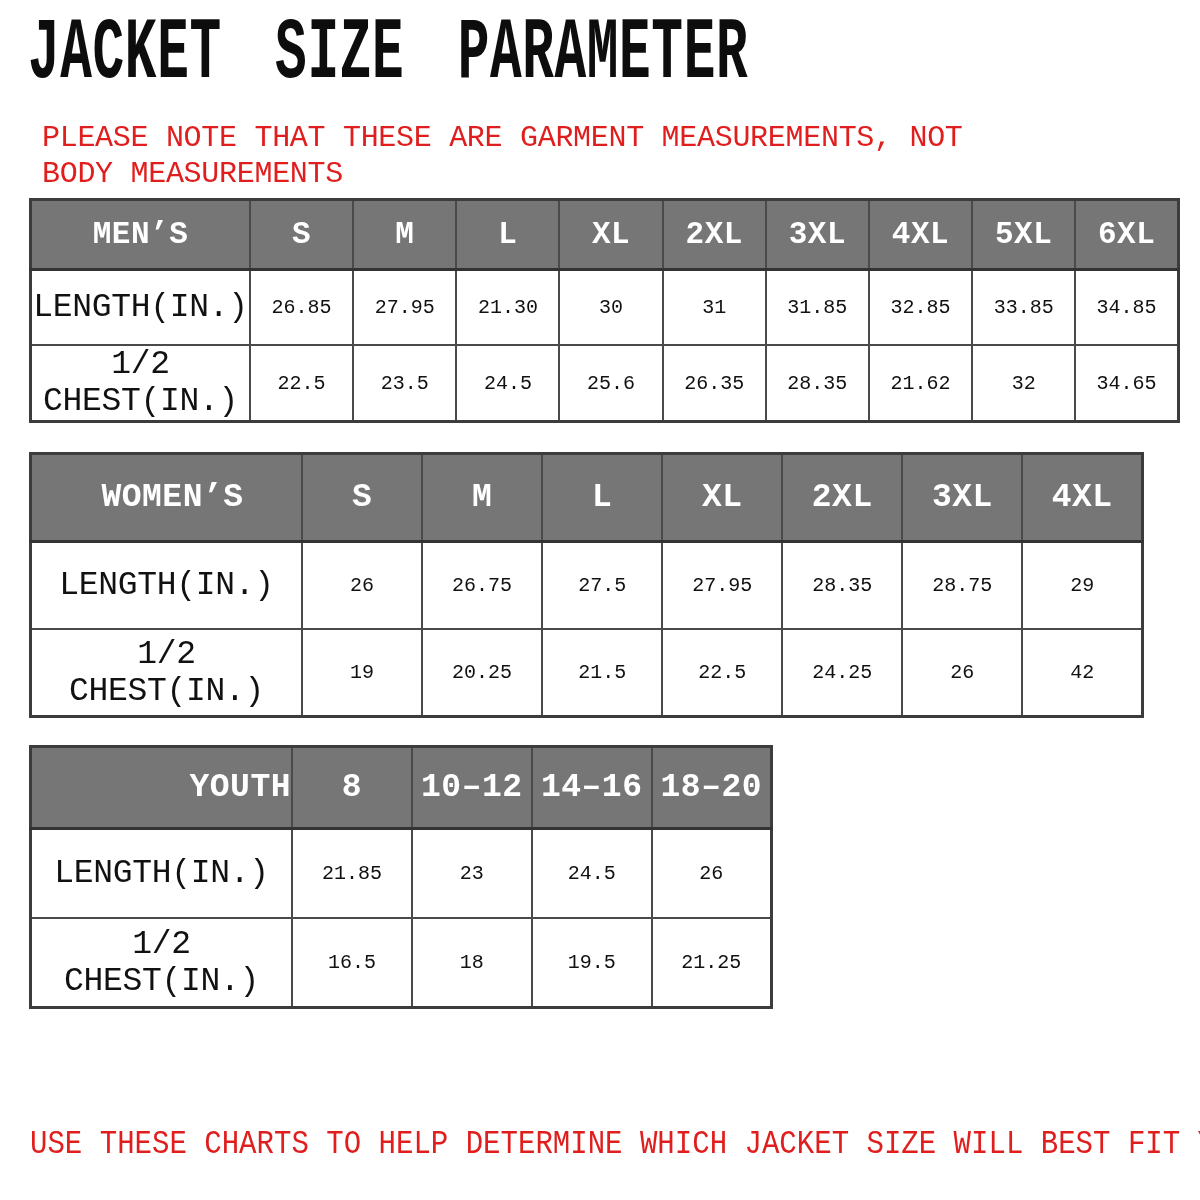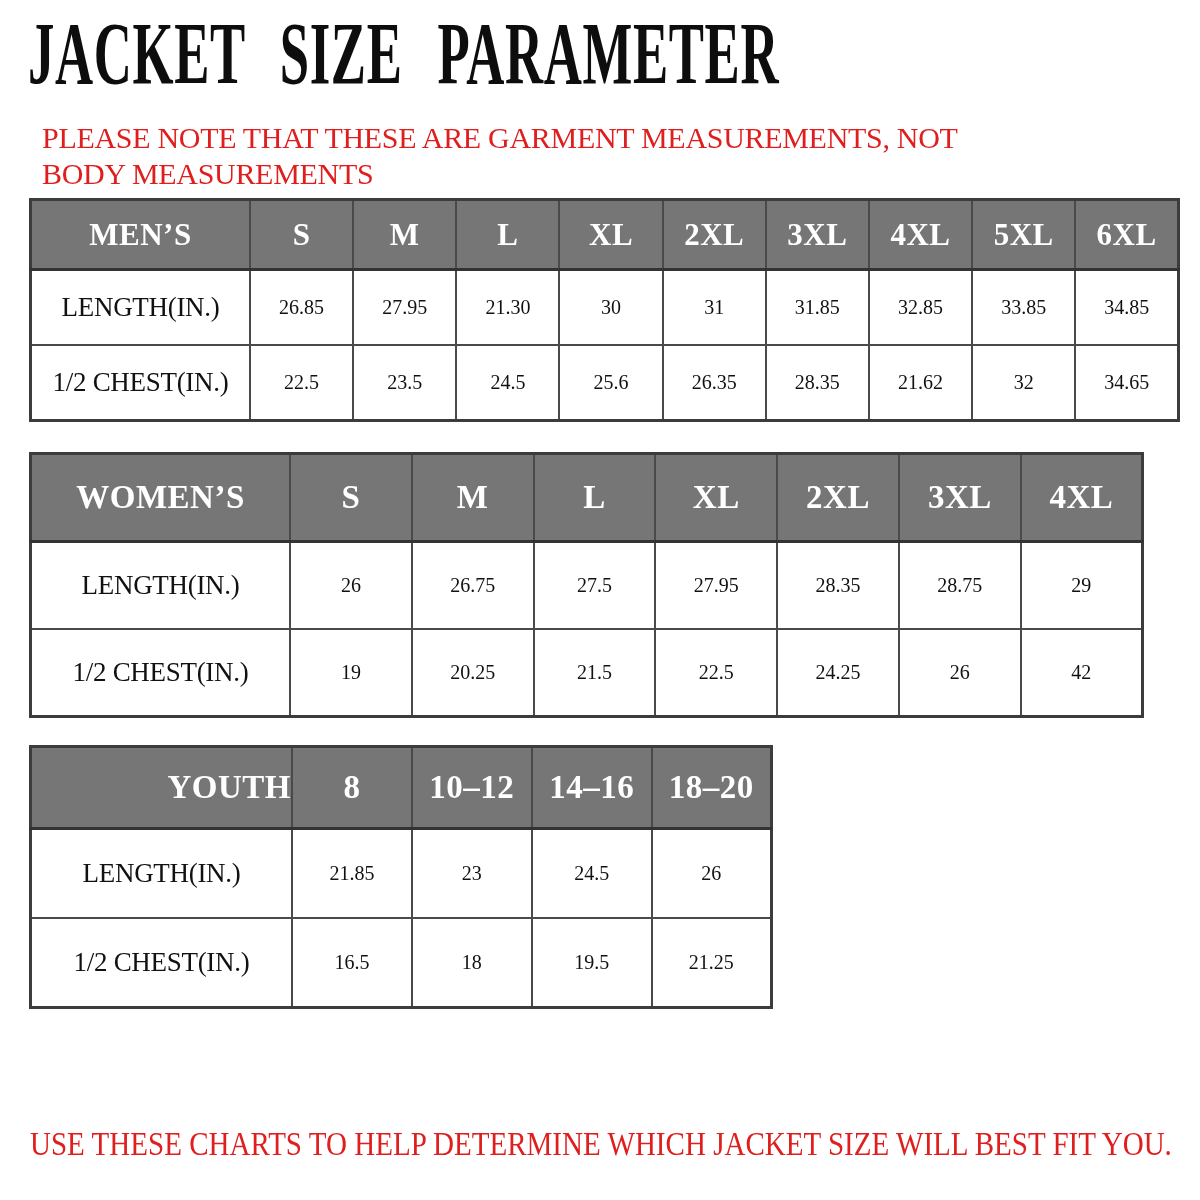--- a/index.html
+++ b/index.html
@@ -6,21 +6,21 @@
     --red:#e01e1e;
     --header-bg:#767676;
     --header-text:#ffffff;
     --border:#4a4a4a;
     --outer:#3c3c3c;
     --ink:#111111;
   }
   html,body{margin:0;padding:0;background:#ffffff;}
   .page{
     position:relative;width:1200px;height:1200px;background:#ffffff;
-    font-family:Liberation Serif, serif;overflow:hidden;
+    font-family:Liberation Mono, monospace;overflow:hidden;
   }
   .title{
     position:absolute;left:28px;top:10px;margin:0;
     font-size:88px;font-weight:bold;color:#0d0d0d;
     letter-spacing:1px;word-spacing:0.40em;white-space:nowrap;
     transform:scale(0.60,1.0);transform-origin:left top;line-height:1.0;
   }
   .note{
     position:absolute;left:30px;top:108px;margin:12px;width:960px;
     font-size:30px;line-height:1.2;color:var(--red);
@@ -33,27 +33,27 @@
   th,td{
     border:2px solid var(--border);text-align:center;vertical-align:middle;
     padding:0;overflow:hidden;
   }
   thead th{
     background:var(--header-bg);color:var(--header-text);
     font-size:31px;font-weight:bold;letter-spacing:0.5px;
     border-bottom:3px solid #333333;
   }
   tbody td{font-size:20px;color:var(--ink);}
-  tbody td.lbl{font-size:27px;letter-spacing:-0.3px;}
+  tbody td.lbl{font-size:33px;letter-spacing:-0.3px;}
   .tbl-mens{left:29px;top:198px;width:1151px;padding-left:24px;}
   .tbl-mens th:first-child{width:217px;}
   .tbl-mens thead th{height:67px;}
   .tbl-mens tbody td{height:73px;}
   .tbl-womens{left:29px;top:452px;width:1115px;}
-  .tbl-womens th:first-child{width:257px;}
+  .tbl-womens th:first-child{width:257px;padding-left:12px;}
   .tbl-womens thead th{height:85px;font-size:33px;}
   .tbl-womens tbody td{height:85px;}
   .tbl-youth{left:29px;top:745px;width:744px;}
   .tbl-youth th:first-child{width:259px;text-align:right;}
   .tbl-youth thead th{height:79px;font-size:33px;}
   .tbl-youth tbody td{height:87px;}
   .footer-para{
     position:absolute;left:30px;top:1026px;margin:0;width:1150px;
     font-size:30px;line-height:1.5;color:var(--red);letter-spacing:-0.6px;
   }

